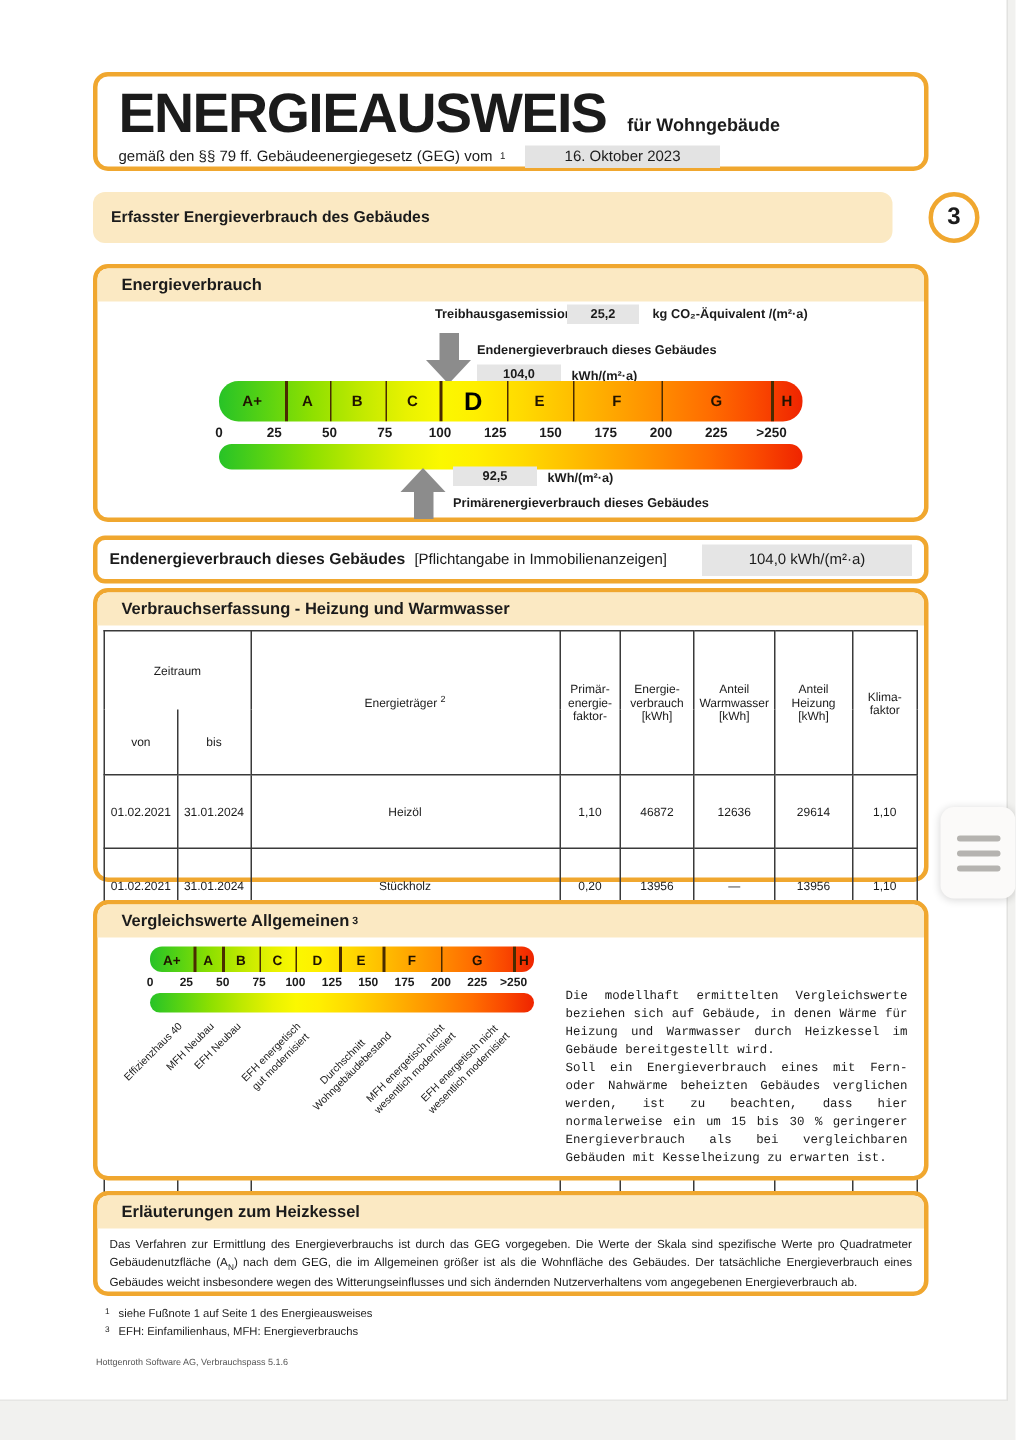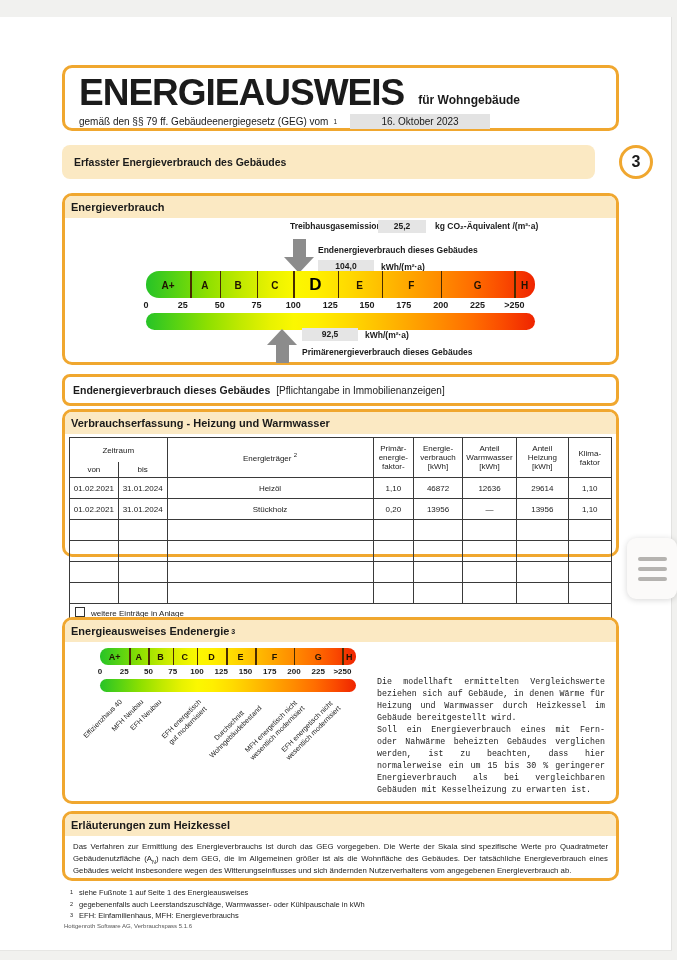--- a/index.html
+++ b/index.html
@@ -1,35 +1,35 @@
 <!DOCTYPE html>
 <html style="--accent: #F0A72F; --band: #FBE9C3; --vbox: #E5E5E5; --arrow: #8C8C8C;"><head>
 <meta charset="utf-8">
 <style>
   html,body{margin:0;padding:0;width:677px;height:960px;overflow:hidden;}
   body{background:#f1f1ef;font-family:"Liberation Sans",sans-serif;color:#1b1b1b;position:relative;
        -webkit-text-size-adjust:none;}
   :root{--accent:#F0A72F;--band:#FBE9C3;--vbox:#E5E5E5;--arrow:#8c8c8c;}
   .doc{position:absolute;left:0;top:0;width:671px;height:933px;background:#fff;
-       border-right:1px solid #e2e2e0;border-bottom:1px solid #e6e6e4;margin-top:17px;}
+       border-right:1px solid #e2e2e0;border-bottom:1px solid #e6e6e4;}
   .box{position:absolute;border:3px solid var(--accent);border-radius:10px;background:#fff;box-sizing:border-box;}
-  .band{height:22px;display:flex;align-items:center;padding:0 6px;font-size:11px;font-weight:bold;
+  .band{height:22px;display:flex;align-items:center;padding:0 16px;font-size:11px;font-weight:bold;
         background:var(--band);border-radius:7px 7px 0 0;}
   .vbox{background:var(--vbox);text-align:center;}
   .grad{background:linear-gradient(to right,#27c327 0%,#59d312 8%,#8fe000 16%,#bfe900 24%,#e8f200 32%,
         #fbf800 38%,#ffef00 44%,#ffda00 52%,#ffc000 60%,#ffa500 68%,#ff8a00 76%,#ff6d00 84%,#fa4a00 92%,#ef2400 100%);}
 
   
   .hdr{left:62px;top:48px;width:557px;height:66px;padding:6px 14px 4px 14px;}
   .hdr-row1{display:flex;align-items:flex-end;gap:14px;}
   .hdr-title{font-size:37px;font-weight:bold;letter-spacing:-1px;line-height:1;}
   .hdr-sub{font-size:12px;font-weight:bold;padding-bottom:4px;}
   .hdr-row2{display:flex;align-items:center;gap:5px;font-size:10px;margin-top:3px;}
   .hdr-row2 sup{font-size:6.5px;}
-  .date-box{background:#e3e3e3;font-size:10px;padding:2px 0;width:140px;margin-left:8px;text-align:center;}
+  .date-box{background:#e3e3e3;font-size:10px;padding:2px 0;width:130px;margin-left:8px;text-align:center;}
 
   
   .regbar{position:absolute;left:62px;top:128px;width:533px;height:34px;background:var(--band);border-radius:8px;
           display:flex;align-items:center;padding:16px 12px;box-sizing:border-box;font-size:10.5px;font-weight:bold;}
   .reg-right{margin-left:auto;display:flex;align-items:center;gap:10px;}
   .reg-value{background:var(--vbox);font-weight:normal;font-size:10px;padding:3px 0;width:126px;text-align:center;}
   .pagecircle{position:absolute;left:619px;top:128px;width:34px;height:34px;border:3.5px solid var(--accent);
               border-radius:50%;background:#fff;box-sizing:border-box;display:flex;align-items:center;
               justify-content:center;font-weight:bold;font-size:16px;}
 
@@ -55,23 +55,23 @@
               border-top:16px solid var(--arrow);}
   .a-headup{width:0;height:0;border-left:15px solid transparent;border-right:15px solid transparent;
             border-bottom:16px solid var(--arrow);}
 
   
   .mand{left:62px;top:357px;width:557px;height:32px;border-radius:8px;display:flex;align-items:center;
         padding:0 8px;gap:6px;font-size:10px;}
   .mand-val{margin-left:auto;background:var(--vbox);width:140px;padding:5px 0;font-size:10px;text-align:center;}
 
   
-  .vb{left:62px;top:392px;width:557px;height:148px;}
+  .vb{left:62px;top:392px;width:557px;height:196px;}
   table.vt{border-collapse:collapse;width:calc(100% - 8px);margin:3px 4px;font-size:8px;table-layout:fixed;}
-  .vt th,.vt td{border:1px solid #3a3a3a;text-align:center;padding:1px 2px;font-weight:normal;overflow:hidden;}
+  .vt th,.vt td{border:1px solid #3a3a3a;text-align:center;padding:15px 2px;font-weight:normal;overflow:hidden;}
   .vt thead tr:first-child th{height:22px;}
   .vt thead tr:last-child th{height:13px;}
   .vt tbody td{height:18px;}
   .vt th.zr{border-bottom:none;}
   .vt th.vb2{border-top:none;}
   .vt td.cbrow{text-align:left;height:14px;padding-left:5px;font-size:8px;}
   .cb{display:inline-block;width:8px;height:8px;border:1px solid #333;vertical-align:-1px;margin-right:6px;background:#fff;}
   .vt sup{font-size:6px;}
 
   
@@ -185,20 +185,21 @@
 
       <span class="abs vbox ev-valbox" style="left:237px;top:110px;width:56px;">92,5</span>
       <span class="abs b" style="left:300px;top:112px;">kWh/(m²·a)</span>
       <span class="abs b" style="left:237px;top:129px;">Primärenergieverbrauch dieses Gebäudes</span>
     </div>
   </div>
 
   <div class="box mand">
     <span class="b" style="font-size:10.5px;">Endenergieverbrauch dieses Gebäudes</span>
     <span>[Pflichtangabe in Immobilienanzeigen]</span>
+    <span class="mand-val">104,0 kWh/(m²·a)</span>
   </div>
 
   <div class="box vb">
     <div class="band">Verbrauchserfassung - Heizung und Warmwasser</div>
     <table class="vt">
       <colgroup>
         <col style="width:9%">
           <col style="width:9%">
           <col style="width:38%">
           <col style="width:7.5%">
@@ -292,21 +293,21 @@
           <td colspan="8" class="cbrow">
             <span class="cb"></span><span>weitere Einträge in Anlage</span>
           </td>
         </tr>
       </tbody>
     </table>
   </div>
 
   <div class="box cmp">
     <div class="band">
-      <span>Energieausweises Endenergie</span>
+      <span>Vergleichswerte Allgemeinen</span>
       <sup style="font-size:7px;margin-left:2px;">3</sup>
     </div>
     <div class="cmp-content">
       <div class="cmp-scale">
         <div class="letters grad cmp-letters" id="cmp-letters">
             <span class="seg-letter" style="left: 5.68182%;">A+</span>
             <div class="seg-divider" style="left: 11.3636%;"></div>
             <span class="seg-letter" style="left: 15.1515%;">A</span>
             <div class="seg-divider" style="left: 18.9394%;"></div>
             <span class="seg-letter" style="left: 23.6742%;">B</span>
@@ -374,24 +375,20 @@
       <span>Das Verfahren zur Ermittlung des Energieverbrauchs ist durch das GEG vorgegeben. Die Werte der Skala sind spezifische Werte pro Quadratmeter Gebäudenutzfläche (A</span><span class="subN">N</span><span>) nach dem GEG, die im Allgemeinen größer ist als die Wohnfläche des Gebäudes. Der tatsächliche Energieverbrauch eines Gebäudes weicht insbesondere wegen des Witterungseinflusses und sich ändernden Nutzerverhaltens vom angegebenen Energieverbrauch ab.</span>
     </div>
   </div>
 
   <div class="fns" id="footnotes">
       <div class="fn">
         <sup>1</sup>
         <span>siehe Fußnote 1 auf Seite 1 des Energieausweises</span>
       </div>
       <div class="fn">
-        <sup>2</sup>
-        <span>gegebenenfalls auch Leerstandszuschläge, Warmwasser- oder Kühlpauschale in kWh</span>
-      </div>
-      <div class="fn">
         <sup>3</sup>
         <span>EFH: Einfamilienhaus, MFH: Energieverbrauchs</span>
       </div>
     </div>
   <div class="footer">Hottgenroth Software AG, Verbrauchspass 5.1.6</div>
 </div>
 
 <div class="menu-btn">
   <span style="display:contents;">
     <span class="menu-line"></span><span class="menu-line"></span><span class="menu-line"></span>

